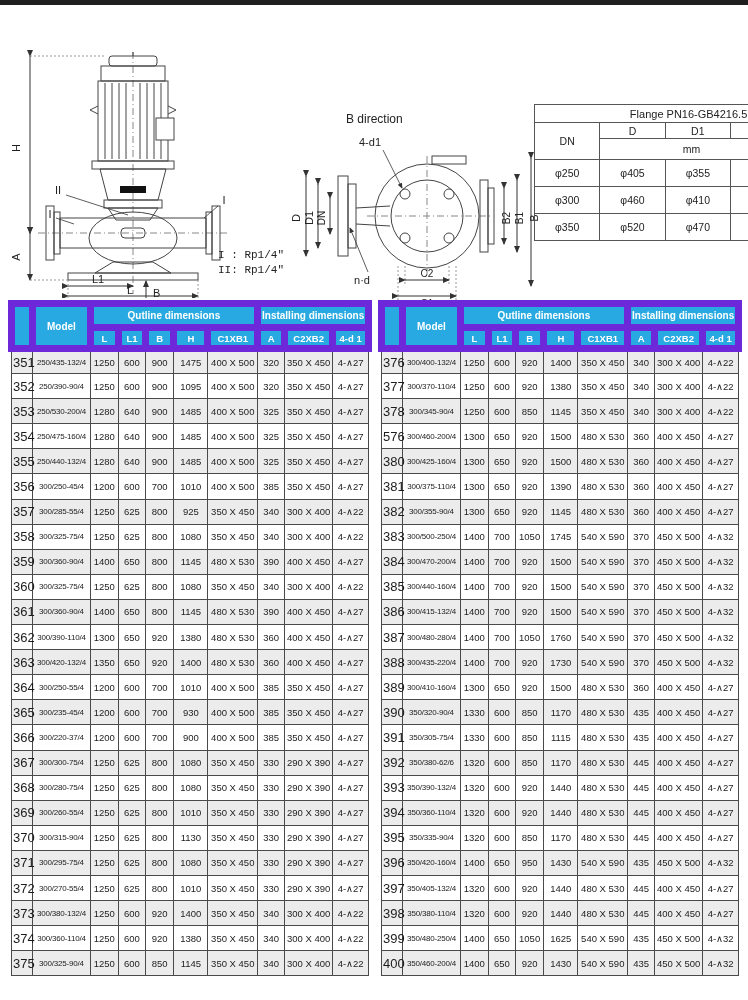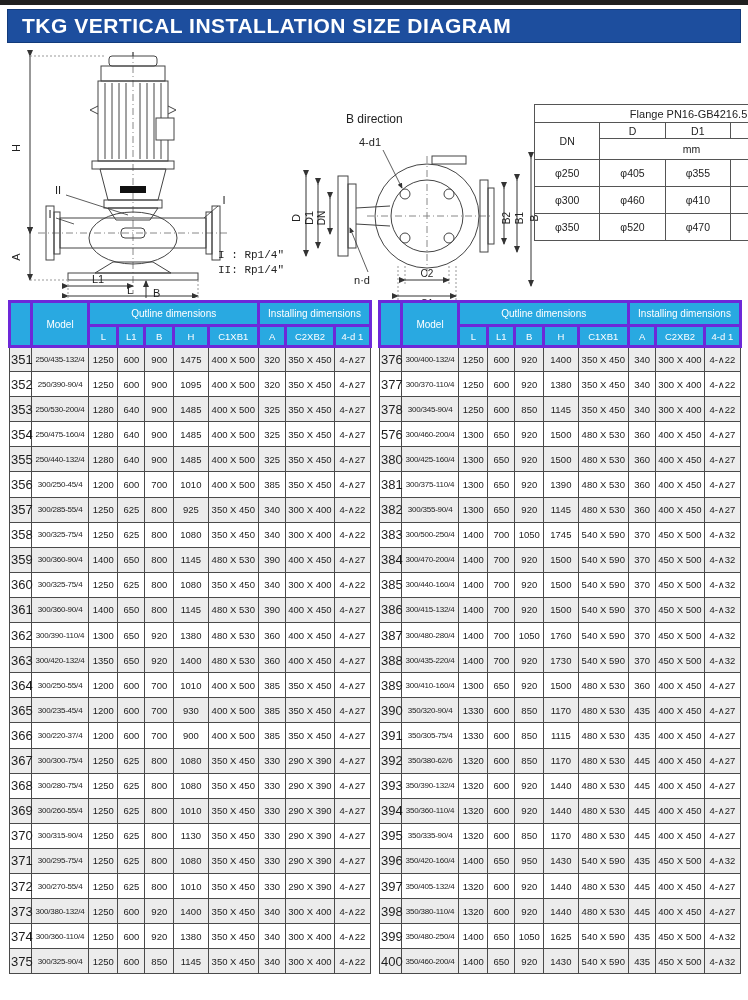--- a/index.html
+++ b/index.html
@@ -28,37 +28,34 @@
 
   
   .flange{position:absolute;left:534px;top:58px;width:208px;border-collapse:collapse;font-size:10.5px;color:#222;}
   .flange td,.flange th{border:1px solid #555;text-align:center;padding:1px 20px;font-weight:normal;height:16px;}
   .flange .ttl{font-size:11px;height:18px;}
   .flange .no-mm{font-size:8px;}
 
   
   .tables{position:absolute;left:8px;top:300px;width:734px;display:flex;gap:6px;}
   table.dims{border-collapse:collapse;table-layout:fixed;width:364px;font-size:9.5px;color:#1c1c1c;}
-  table.dims th{background:var(--c-head);color:#fff;font-weight:normal;border:3px solid #6d28d9;padding:0;}
+  table.dims th{background:var(--c-head);color:#fff;font-weight:bold;border:7px solid #6d28d9;padding:0;}
   table.dims .grp{font-size:10px;height:24px;}
   table.dims .colhead{font-size:9.5px;height:21px;}
   table.dims td{border:1px solid var(--c-border);text-align:center;padding:0 1px;height:25.1px;background:#fff;}
   table.dims tr.alt td{background:var(--c-alt);}
   table.dims td.model{font-size:8px;letter-spacing:-0.2px;}
   table.dims td.rownum{font-size:13px;}
 </style>
 </head>
 <body>
 
 <div class="page">
   <div class="top-strip"></div>
 
-  <div class="title-bar">
-    <span>TKG VERTICAL INSTALLATION SIZE DIAGRAM</span>
-  </div>
 
   <div class="diagram-area">
 
     <svg class="pump-svg" width="250" height="250" viewBox="0 0 250 250">
       <defs>
         <marker id="ar" markerWidth="8" markerHeight="8" refX="6" refY="3" orient="auto">
           <path d="M0,0 L7,3 L0,6 Z" fill="#333"></path>
         </marker>
       </defs>
       <g stroke="#444" fill="none" stroke-width="1">

